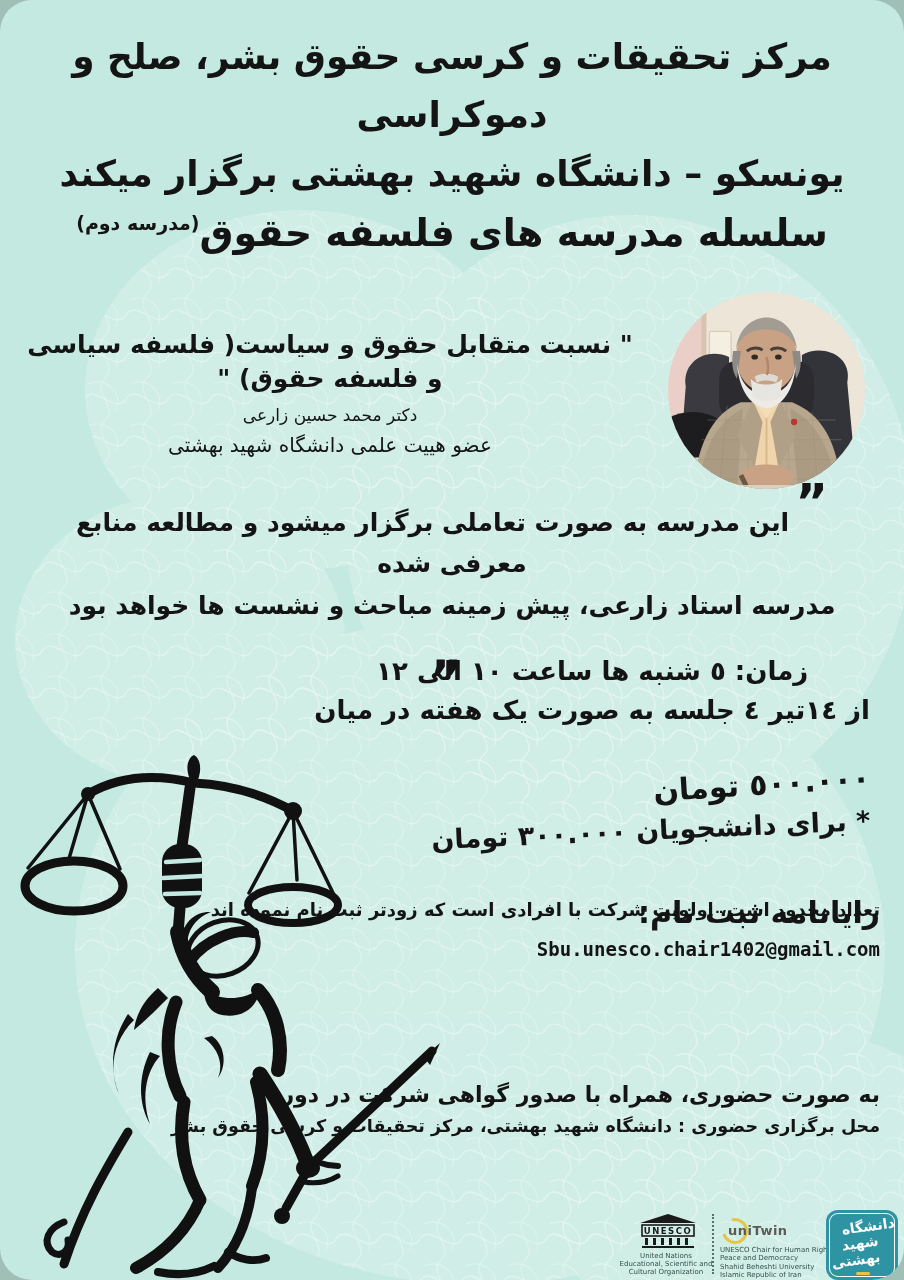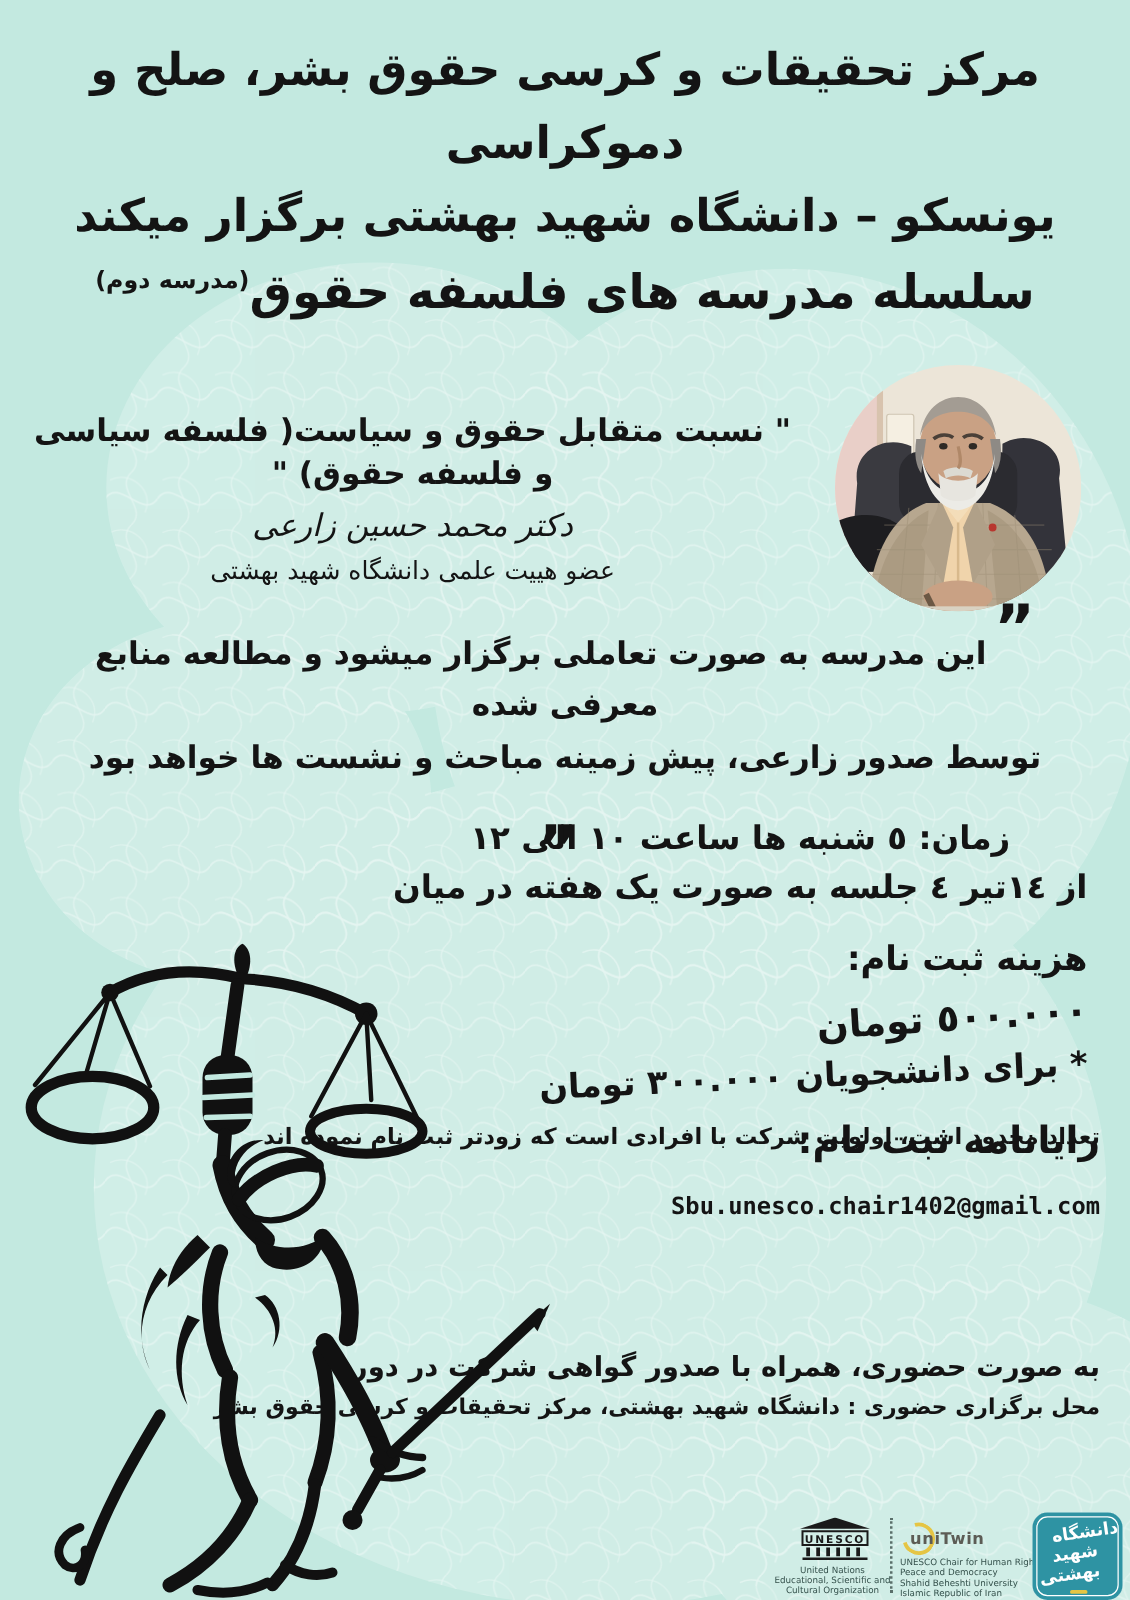--- a/index.html
+++ b/index.html
@@ -1,49 +1,49 @@
 <!DOCTYPE html>
 <html lang="fa" dir="rtl"><head>
 <meta charset="utf-8">
 <style>
   html,body{margin:0;padding:0;background:#9fbfb7;}
   .poster{
     position:relative; width:904px; height:1280px; overflow:hidden;
     background:#c3e9e0;
     font-family:"DejaVu Sans", sans-serif;
-    color:#141414; direction:rtl;
+    color:#141414; direction:rtl;border-radius:32px;
   }
   .abs{position:absolute;}
   svg{display:block;}
   
   .header{top:28px; left:0; width:904px; text-align:center;}
   .title-line{font-weight:bold; font-size:36px; line-height:1.62; letter-spacing:-0.5px;}
   .series-line{margin-top:6px; font-weight:bold; font-size:38px; line-height:1.3;}
   .series-note{font-size:19px; font-weight:bold; vertical-align:16px;}
   
   .speaker-text{top:328px; right:264px; width:620px; text-align:center; line-height:1.35;}
   .speaker-topic{font-size:25px; font-weight:bold;}
-  .speaker-name{font-size:25px; margin-top:8px;font-style:italic;}
+  .speaker-name{font-size:17px; margin-top:8px;}
   .speaker-affiliation{font-size:20px; margin-top:6px;}
   .photo-wrap{top:292px; left:668px; width:197px; height:197px; border-radius:50%; overflow:hidden;}
   
   .quote{top:502px; left:52px; width:800px; text-align:center; font-weight:bold; font-size:25px; line-height:1.65;}
   .qmark{font-size:50px; line-height:0; display:inline-block;}
   .qmark.open{position:relative; top:-12px; margin-left:6px;}
   .qmark.close{position:relative; top:14px; margin-right:10px;}
   
   .schedule{top:652px; right:34px; text-align:center; font-weight:bold; font-size:26px; line-height:1.5;}
   .fees{top:752px; right:34px; text-align:right; font-weight:bold;}
   .fees-heading{font-size:27px;}
   .fee-general{font-size:30px; margin-top:8px; transform:rotate(-3.5deg); transform-origin:right center;}
   .fee-student{font-size:27px; margin-top:10px; transform:rotate(-2.5deg); transform-origin:right center;}
   .capacity-note{top:866px; right:24px; font-weight:bold; font-size:18px;margin-top:33px;}
   .reg{top:895px; right:24px; text-align:right;}
   .reg-heading{font-weight:bold; font-size:30px;}
-  .reg-email{direction:ltr; font-family:"DejaVu Sans Mono", monospace; font-weight:bold; font-size:19px; margin-top:24px;}
+  .reg-email{direction:ltr; font-family:"DejaVu Sans Mono", monospace; font-weight:bold; font-size:19px; margin-top:8px;}
   .venue{top:1082px; right:24px; text-align:right; font-weight:bold;}
   .venue-line1{font-size:22px;}
   .venue-line2{font-size:17.5px; margin-top:9px;}
   
   .footer{top:1206px; left:600px; width:304px; height:74px; direction:ltr;}
   .unesco-block{position:absolute; left:18px; top:8px; width:100px; text-align:center;}
   .unesco-caption{margin-top:2px; font-size:7px; line-height:1.15; color:#35514c; text-align:center; padding-right:4px;}
   .dot-sep{position:absolute; left:112px; top:8px; height:60px; border-left:2px dotted #5a6f6a;}
   .unitwin-block{position:absolute; left:120px; top:10px; width:118px;}
   .unitwin-logo{position:relative; height:24px;}
@@ -151,31 +151,30 @@
     <div class="speaker-topic">" نسبت متقابل حقوق و سیاست( فلسفه سیاسی و فلسفه حقوق) "</div>
     <div class="speaker-name">دکتر محمد حسین زارعی</div>
     <div class="speaker-affiliation">عضو هییت علمی دانشگاه شهید بهشتی</div>
   </div>
 
   <div class="abs quote">
     <div>
       <span class="qmark open">”</span><span>این مدرسه به صورت تعاملی برگزار میشود و مطالعه منابع معرفی شده</span>
     </div>
     <div>
-      <span>توسط صدور زارعی، پیش زمینه مباحث و نشست ها خواهد بود</span><span class="qmark close">„</span>
+      <span>مدرسه استاد زارعی، پیش زمینه مباحث و نشست ها خواهد بود</span><span class="qmark close">„</span>
     </div>
   </div>
 
   <div class="abs schedule">
     <div>زمان: ٥ شنبه ها ساعت ۱۰ الی ۱۲</div>
     <div>از ۱٤تیر ٤ جلسه به صورت یک هفته در میان</div>
   </div>
 
   <div class="abs fees">
-    <div class="fees-heading">هزینه ثبت نام:</div>
     <div class="fee-general">٥٠٠.٠٠٠ تومان</div>
     <div class="fee-student">* برای دانشجویان ۳۰۰.۰۰۰ تومان</div>
   </div>
   <div class="abs capacity-note">تعداد محدود است، اولویت شرکت با افرادی است که زودتر ثبت نام نموده اند</div>
 
   <div class="abs reg">
     <div class="reg-heading">رایانامه ثبت نام:</div>
     <div class="reg-email">Sbu.unesco.chair1402@gmail.com</div>
   </div>
 

